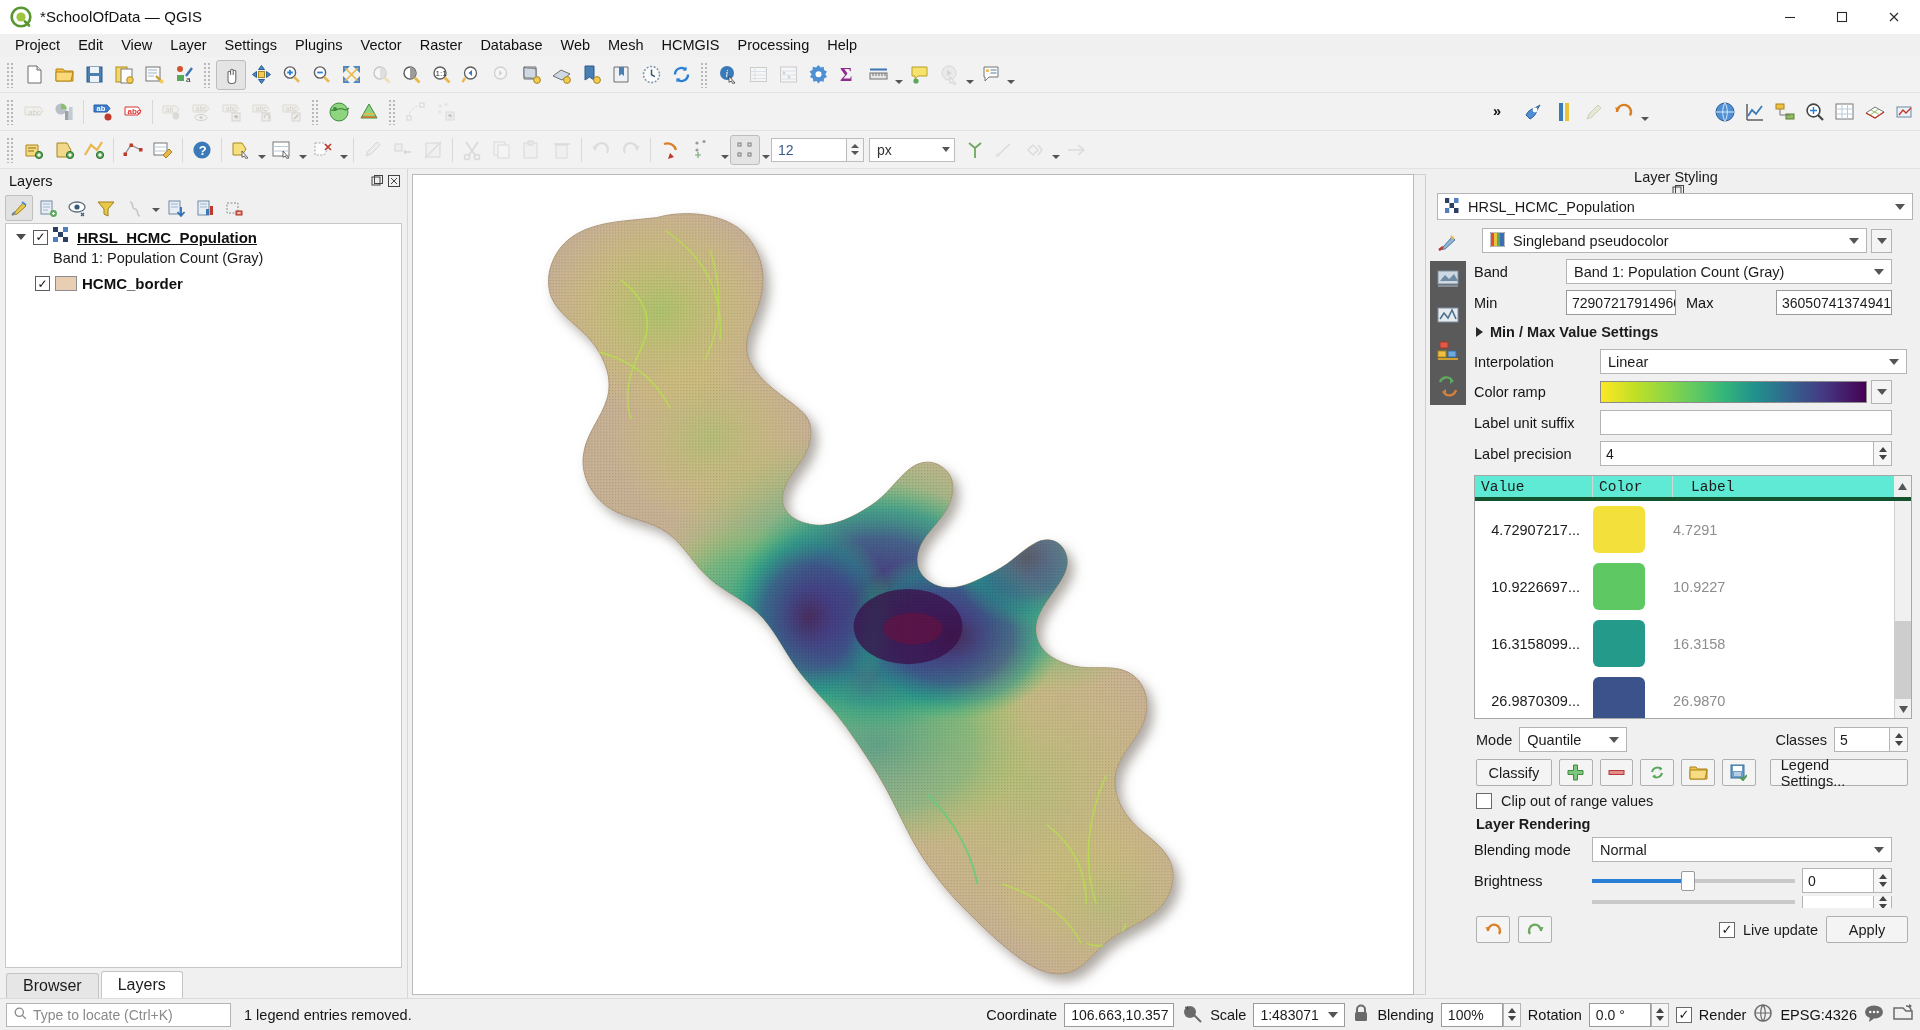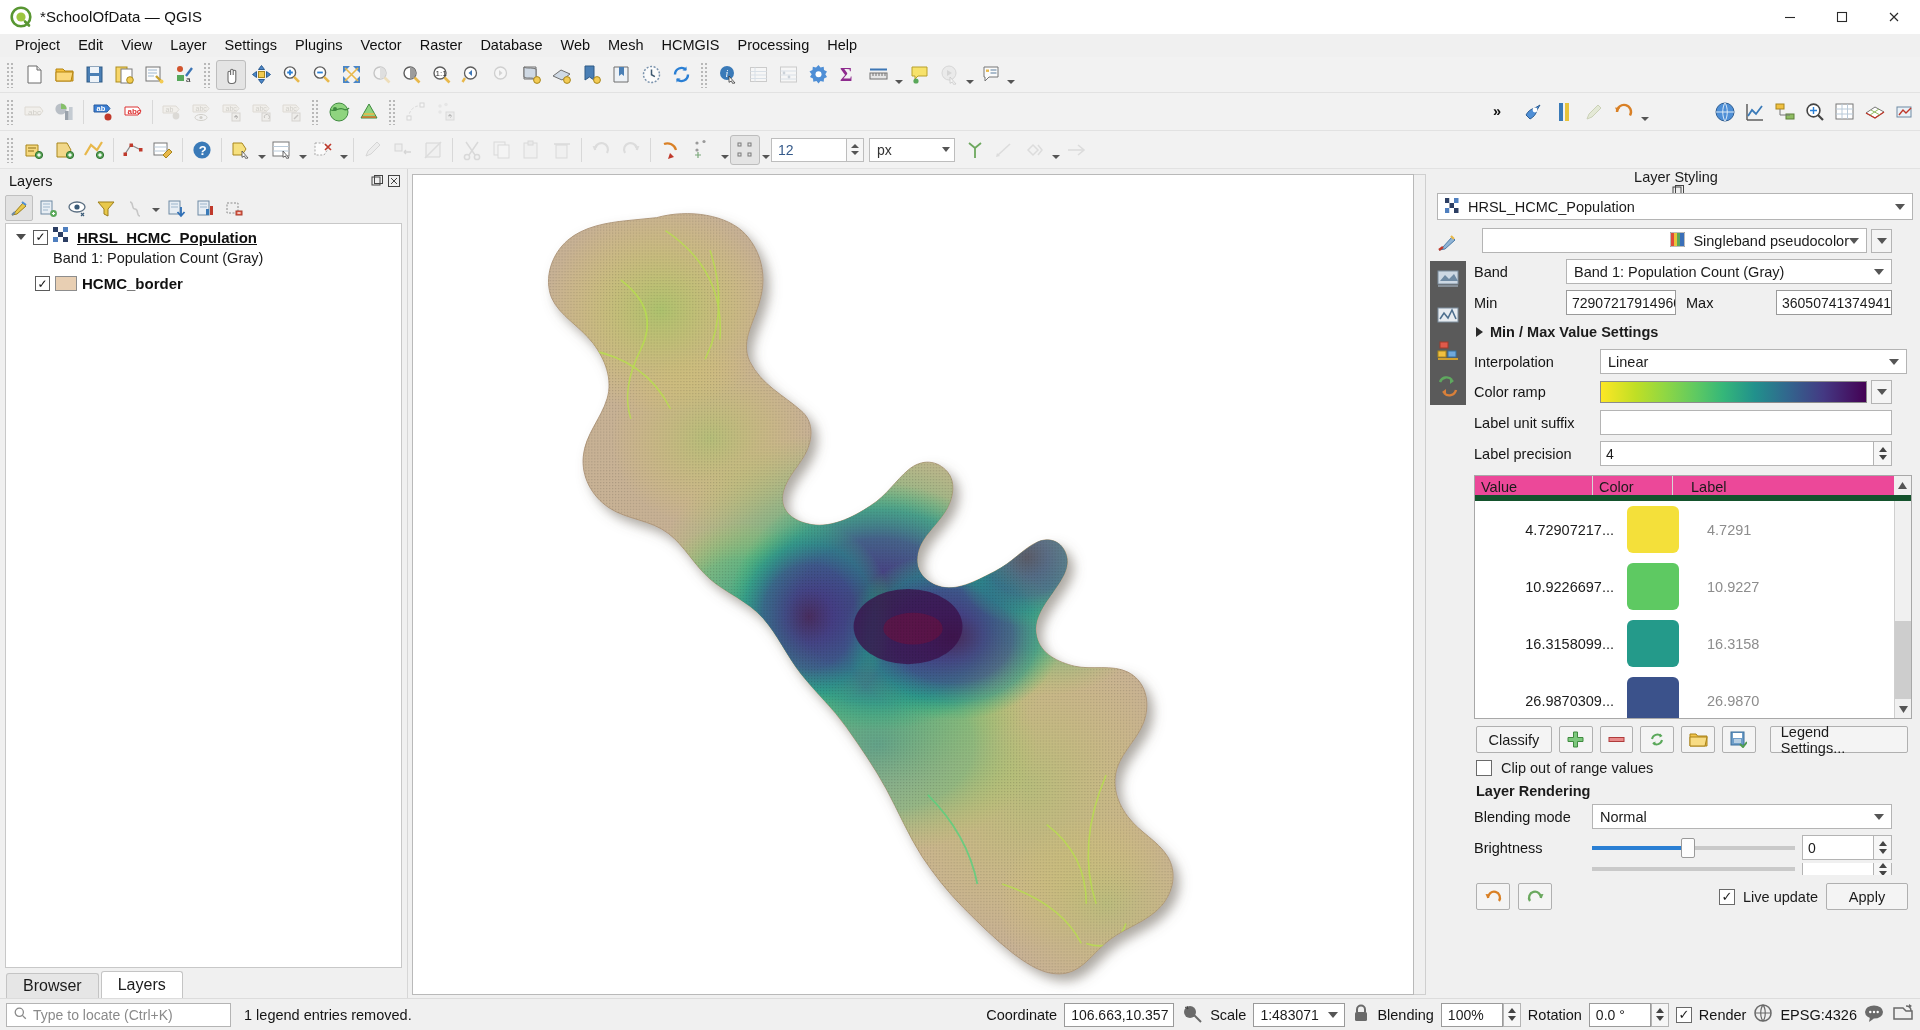--- a/index.html
+++ b/index.html
@@ -123,23 +123,23 @@
                          border-top:6px solid #555;}
   .vspin{ width:18px;height:25px;border:1px solid #b4b4b4;border-left:0;background:#f6f6f6;display:flex;
           flex-direction:column;align-items:center;justify-content:center;gap:3px;}
   .vspin i{ border-left:4px solid transparent;border-right:4px solid transparent;display:block;}
   .vspin i.up{border-bottom:5px solid #444;}
   .vspin i.dn{border-top:5px solid #444;}
 
   
   .ctable{ border:1px solid #a8a8a8; background:#fff; display:flex; flex-direction:column;
            height:244px; overflow:hidden; }
-  .ct-head{ display:flex; height:25px; border-bottom:6px solid #14532d; background:#ec4899; flex:0 0 25px;}
+  .ct-head{ display:flex; height:25px; border-bottom:4px solid #14532d; background:#5eead4; flex:0 0 25px;font-family:Liberation Mono, monospace;}
   .ct-head div{ font-size:14.5px; padding:3px 0 0 6px; border-right:1px solid #d6d6d6;}
-  .ct-rows{ flex:1; overflow:hidden;margin-left:34px; }
+  .ct-rows{ flex:1; overflow:hidden; }
   .ct-row{ display:flex; align-items:center; height:57px; }
   .ct-val{ width:118px;flex:0 0 118px; text-align:right; padding-right:13px; font-size:14.5px;}
   .ct-col{ width:80px;flex:0 0 80px; display:flex; align-items:center; justify-content:flex-start;}
   .ct-chip{ width:52px;height:47px;border-radius:6px;}
   .ct-lab{ flex:1; font-size:14.5px; color:#8d8d8d;}
   .ct-scroll{ width:17px;flex:0 0 17px; background:#f0f0f0;border-left:1px solid #cfcfcf;
               display:flex;flex-direction:column;justify-content:space-between;}
   .ct-arrow{ height:17px;display:flex;align-items:center;justify-content:center;background:#f0f0f0;}
   .ct-thumb{ background:#cdcdcd; height:78px; margin-top:120px; }
 
@@ -1107,21 +1107,21 @@
                 <path d="M14 3l4 3-4 3z" fill="#5fa85f"></path>
                 <path d="M20 15a7 7 0 01-12 3" fill="none" stroke="#d9803a" stroke-width="2.4"></path>
                 <path d="M10 20l-4-3 4-3z" fill="#d9803a"></path>
               </svg>
           </div>
         </div>
 
         <div class="rd-content">
 
           <div class="row" style="padding-right:28px;">
-            <div class="combo" style="margin-left:16px;justify-content:flex-end;">
+            <div class="combo" style="margin-left:16px;">
               <span style="display:flex;align-items:center;gap:8px;">
                 <span>
                   <svg width="15" height="15" viewBox="0 0 15 15">
                       <rect x="0" y="0" width="15" height="15" fill="#eee" stroke="#888"></rect>
                       <rect x="1" y="1" width="3" height="13" fill="#e04b3a"></rect>
                       <rect x="4" y="1" width="3" height="13" fill="#e8c33b"></rect>
                       <rect x="7" y="1" width="3" height="13" fill="#5aa85a"></rect>
                       <rect x="10" y="1" width="4" height="13" fill="#3a6fb8"></rect>
                     </svg>
                 </span>
@@ -1226,20 +1226,34 @@
                 <div class="ct-thumb"></div>
                 <div class="ct-arrow">
                   <svg width="9" height="7" viewBox="0 0 9 7">
                       <path d="M4.5 7L0 0h9z" fill="#555"></path>
                     </svg>
                 </div>
               </div>
             </div>
           </div>
 
+          <div class="row" style="padding:8px 12px 0 10px;">
+            <span style="font-size:14.5px;">Mode</span>
+            <div class="combo" style="flex:0 0 108px;margin-left:7px;">
+              <span>Quantile</span>
+              <span class="arw"></span>
+            </div>
+            <span style="flex:1"></span>
+            <span style="font-size:14.5px;">Classes</span>
+            <span class="txtin" style="width:56px;flex:0 0 56px;margin-left:7px;border-color:#b4b4b4;">5</span>
+            <span class="vspin">
+                <i class="up"></i>
+                <i class="dn"></i>
+              </span>
+          </div>
 
           <div class="row" style="padding:7px 12px 0 10px;gap:7px;">
             <span class="btn" style="width:76px;">Classify</span>
             <span class="iconbtn">
               <svg width="17" height="17" viewBox="0 0 17 17">
                   <path d="M6.5 1h4v5.5H16v4h-5.5V16h-4v-5.5H1v-4h5.5z" fill="#7dc87d" stroke="#3f8a3f"></path>
                 </svg>
             </span>
             <span class="iconbtn">
               <svg width="17" height="17" viewBox="0 0 17 17">

